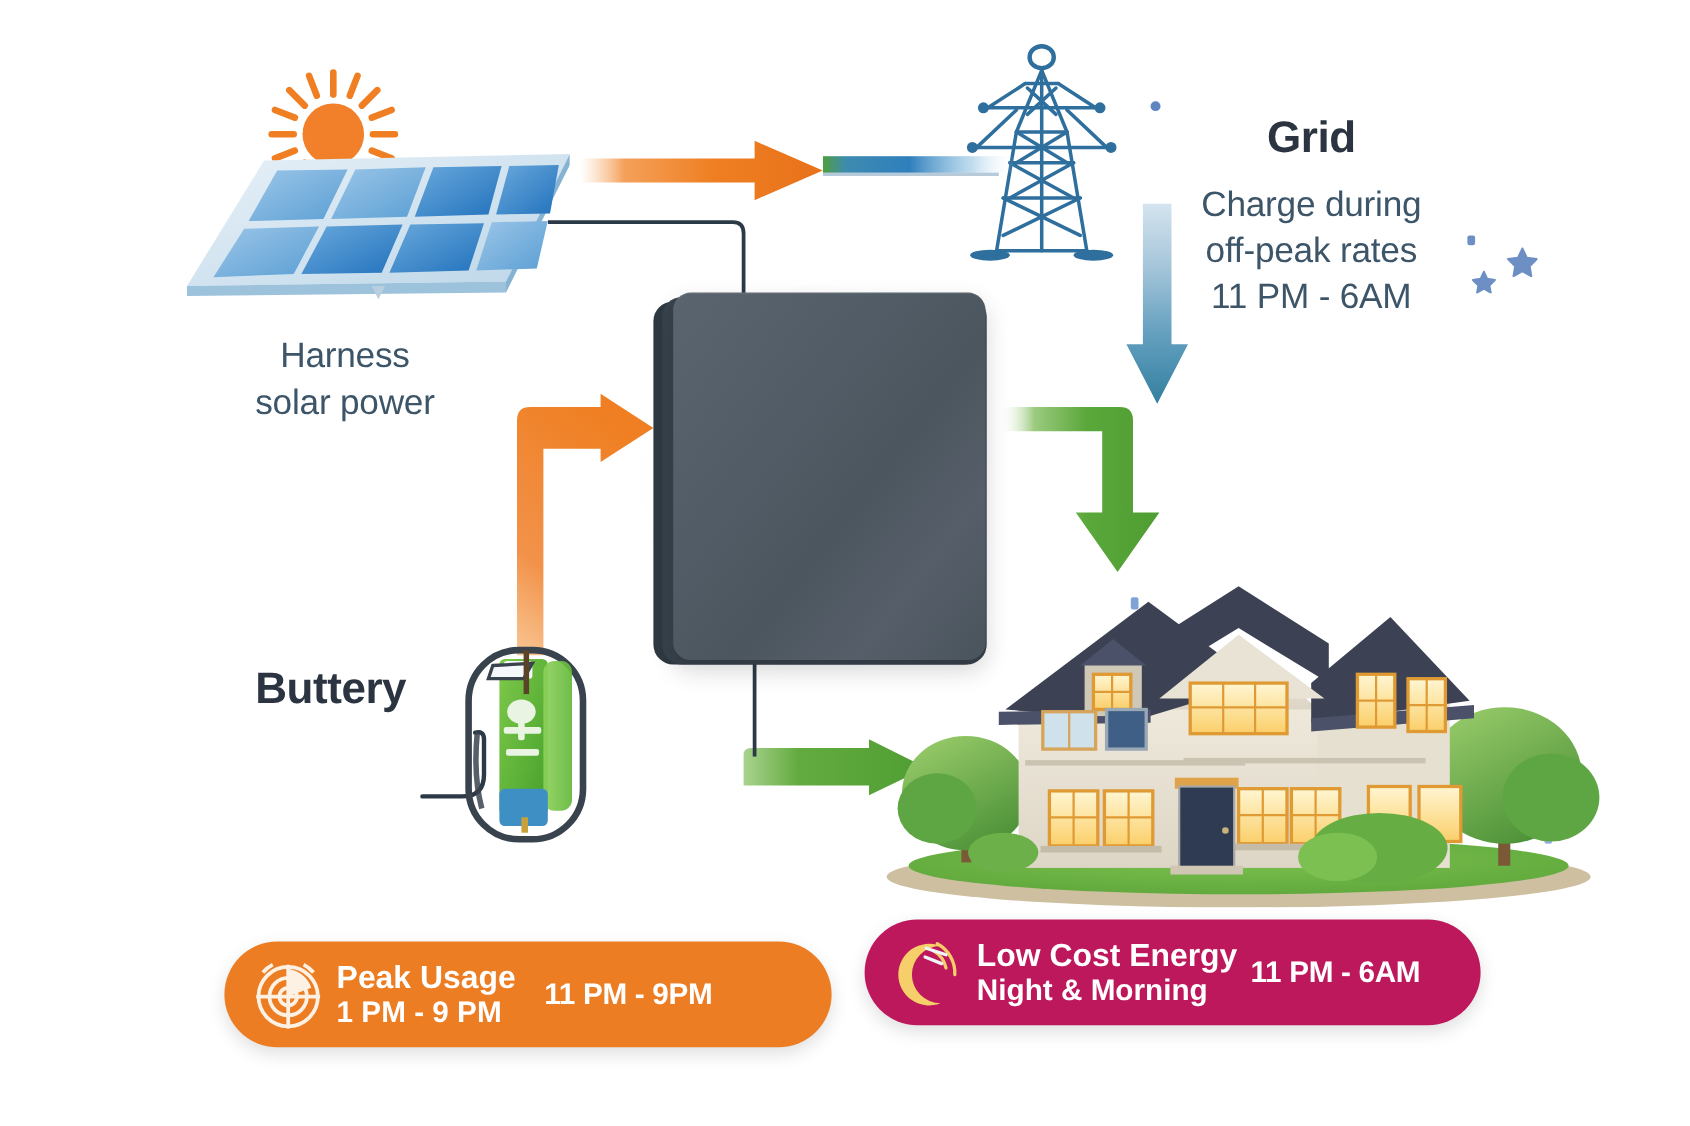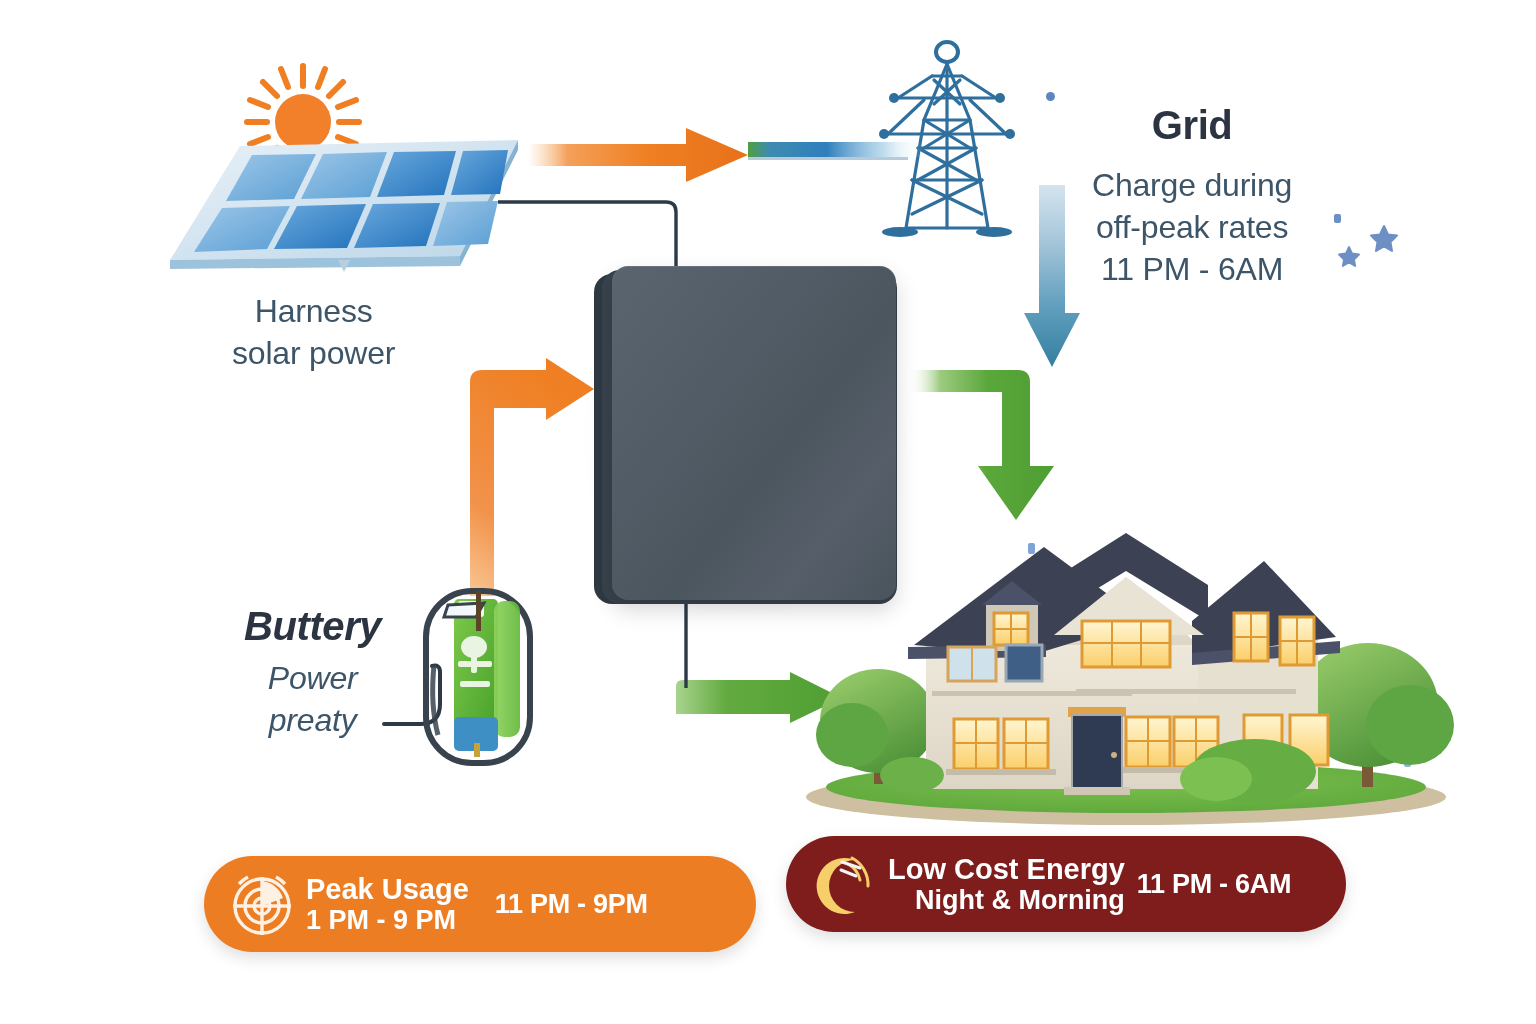--- a/index.html
+++ b/index.html
@@ -17,23 +17,23 @@
     font-size: 40px; font-weight: 700; color: #2b3440;
     letter-spacing: -0.4px; line-height: 1.05; white-space: nowrap;
   }
   .lbl-body {
     font-size: 32px; font-weight: 400; color: #3d5568;
     line-height: 1.32; letter-spacing: -0.2px;
   }
   .lbl-body .ln { display:block; white-space: nowrap; }
 
   #solar-label { left: 232px; top: 288px; }
-  #solar-label .lbl-body { margin-top: 2px; }
-
-  #battery-label { left: 244px; top: 605px; font-style: italic; }
+  #solar-label .lbl-body { margin-top: 14px; }
+
+  #battery-label { left: 232px; top: 605px; }
   #battery-label .lbl-body { margin-top: 10px; }
 
   #grid-label { left: 1092px; top: 104px; }
   #grid-label .lbl-body { margin-top: 18px; }
 
   
   #sun { left: 243px; top: 62px; width: 120px; height: 120px; }
 
   
   #solar-panel { left: 168px; top: 138px; width: 350px; height: 135px; }
@@ -90,21 +90,21 @@
   #dot-4 { left: 1404px; top: 755px; width: 7px; height: 12px; background:#8fb3e0; border-radius:2px; }
   #dot-5 { left: 1059px; top: 733px; width: 6px; height: 8px; background:#6f93cd; border-radius:2px; }
 
   
   .pill {
     position: absolute; display: flex; align-items: center;
     border-radius: 48px; height: 96px; padding: 0 30px 0 22px;
     box-shadow: 0 6px 16px rgba(0,0,0,.13);
   }
   #pill-peak { left: 204px; top: 856px; width: 552px; background: #ed7d23; }
-  #pill-low  { left: 786px; top: 836px; width: 560px; background: #7f1d1d; text-align: right; }
+  #pill-low  { left: 786px; top: 836px; width: 560px; background: #be185d; }
   .pill-icon { width: 72px; height: 72px; flex: 0 0 72px; margin-right: 8px; }
   .pill-text { display: flex; flex-direction: column; justify-content: center; }
   .pill-t1 { font-size: 29px; font-weight: 700; color:#fff; line-height:1.12; white-space:nowrap; }
   .pill-t2 { font-size: 27px; font-weight: 700; color:#fff; line-height:1.12; white-space:nowrap; }
   .pill-time {
     margin-left: 26px; font-size: 27px; font-weight: 700; color:#fff;
     white-space: nowrap; letter-spacing: -0.3px;
   }
   #pill-low .pill-time { margin-left: 12px; }
 </style>
@@ -366,24 +366,20 @@
         <rect x="53" y="54" width="6" height="34" rx="2"></rect>
         <rect x="42" y="96" width="30" height="6" rx="2"></rect>
       </g>
       <rect x="56" y="158" width="6" height="14" fill="#c9a13a"></rect>
       <path d="M20,150 Q12,120 16,80" fill="none" stroke="#39434d" stroke-width="5" opacity=".85"></path>
     </svg>
   </div>
 
   <div class="abs" id="battery-label">
     <div class="lbl-title">Buttery</div>
-    <div class="lbl-body">
-      <span class="ln">Power</span>
-      <span class="ln">preaty</span>
-    </div>
   </div>
 
   <div class="abs" id="house">
     <svg viewBox="0 0 660 300" width="660" height="300">
       <defs>
         <linearGradient id="wallG" x1="0" y1="0" x2="0" y2="1">
           <stop offset="0%" stop-color="#efe9dc"></stop>
             <stop offset="100%" stop-color="#ddd6c6"></stop>
         </linearGradient>
         <linearGradient id="winG" x1="0" y1="0" x2="0" y2="1">

